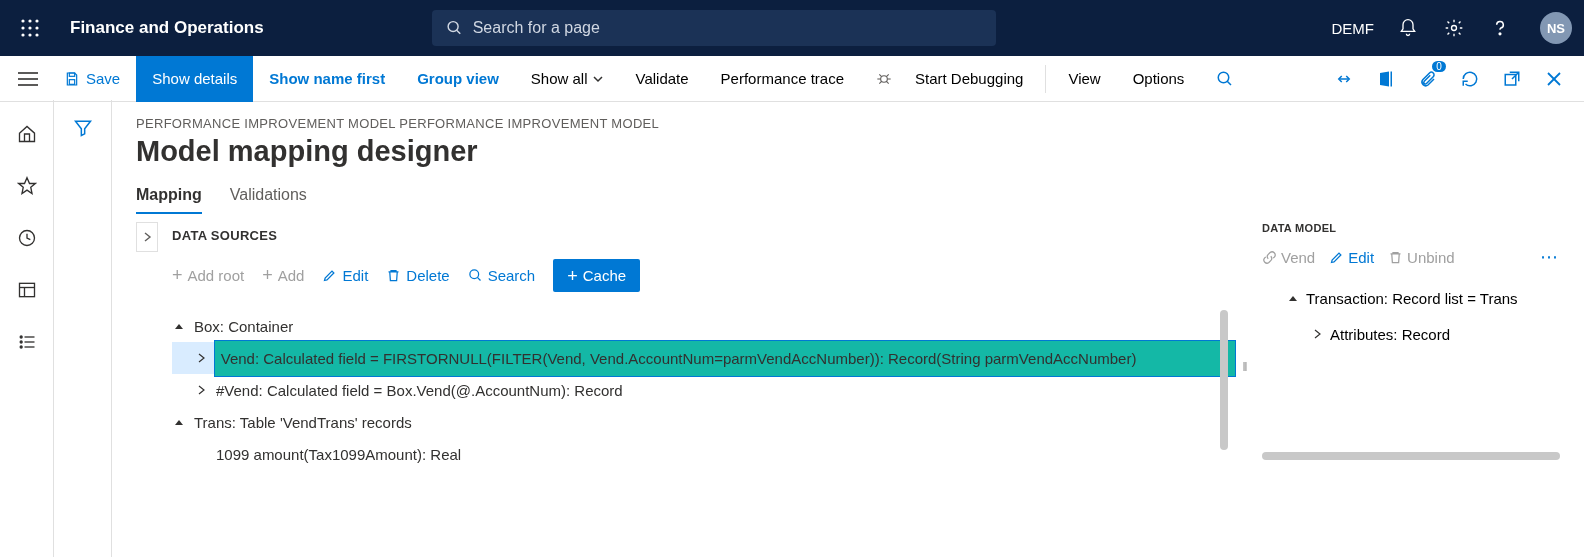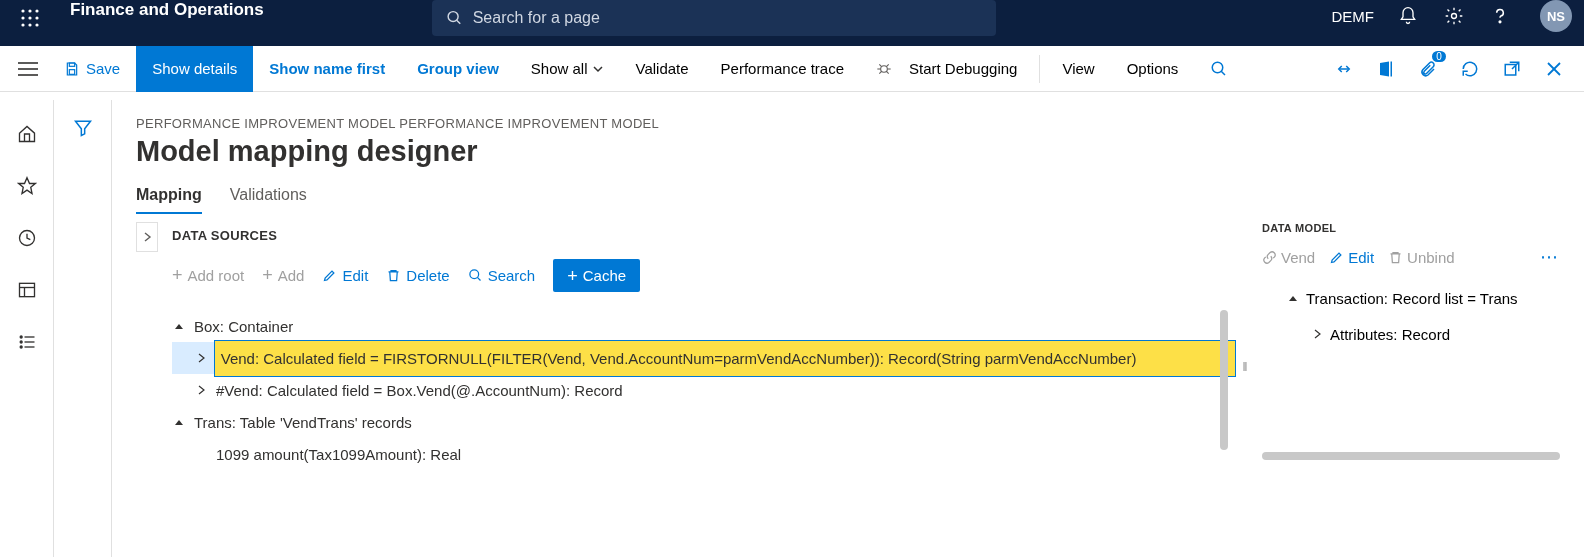--- a/index.html
+++ b/index.html
@@ -1,19 +1,19 @@
 <!DOCTYPE html>
 <html><head>
 <meta charset="utf-8">
 <style>
 * { box-sizing: border-box; margin: 0; padding: 0; font-family: "Segoe UI", Arial, sans-serif; }
 body { background: #fff; width: 1584px; height: 557px; overflow: hidden; }
 
 
-.top-header { background: #0c1f3f; height: 46px; display: flex; align-items: flex-start; padding: 0 12px; color: #fff; }
+.top-header { background: #0c1f3f; height: 56px; display: flex; align-items: center; padding: 0 12px; color: #fff; }
 .waffle-icon { width: 36px; height: 36px; display: flex; align-items: center; justify-content: center; cursor: pointer; }
 .app-title { font-size: 17px; font-weight: 600; margin-left: 22px; }
 .search-box { margin-left: auto; margin-right: auto; width: 564px; height: 36px; background: #1b3256; border-radius: 4px; display: flex; align-items: center; padding: 0 14px; }
 .search-box input { background: transparent; border: none; outline: none; color: #fff; font-size: 16px; width: 100%; margin-left: 10px; }
 .search-box input::placeholder { color: #d0d7e2; }
 .header-right { display: flex; align-items: center; gap: 22px; margin-left: auto; }
 .header-right .company { font-size: 15px; }
 .header-right .icon-btn { width: 24px; height: 24px; display: flex; align-items: center; justify-content: center; cursor: pointer; }
 .avatar { width: 32px; height: 32px; border-radius: 50%; background: #8297b3; display: flex; align-items: center; justify-content: center; font-size: 13px; font-weight: 600; color: #fff; margin-left: 6px; }
 
@@ -59,21 +59,21 @@
 .ds-tool { display: flex; align-items: center; gap: 5px; font-size: 15px; cursor: pointer; }
 .ds-tool.blue { color: #0078d4; }
 .ds-tool.gray { color: #a0a0a0; }
 .ds-tool.btn { background: #0078d4; color: #fff; padding: 8px 14px; border-radius: 2px; }
 
 .tree { margin-top: 18px; position: relative; }
 .tree-row { display: flex; align-items: center; height: 32px; font-size: 15px; color: #323130; }
 .tree-row .caret { width: 14px; display: inline-flex; justify-content: center; margin-right: 6px; cursor: pointer; }
 .tree-row.indent1 { padding-left: 22px; }
 .tree-row.selected { background: #d9ecff; }
-.tree-row.selected .tree-text { border: 1px solid #0078d4; padding: 9px 6px; background: #fde047; width: 100%; }
+.tree-row.selected .tree-text { border: 1px solid #0078d4; padding: 9px 6px; background: #14b8a6; width: 100%; }
 .tree-text { padding: 0 2px; }
 .scroll-ind { position: absolute; right: 8px; top: 0; width: 8px; height: 140px; background: #c8c8c8; border-radius: 4px; }
 
 .vsplit { width: 18px; display: flex; align-items: flex-start; justify-content: center; padding-top: 138px; cursor: col-resize; color: #888; font-size: 12px; }
 
 .dm-section { width: 306px; padding-left: 8px; position: relative; }
 .dm-title { font-size: 11px; font-weight: 700; color: #323130; letter-spacing: 0.3px; }
 .dm-toolbar { display: flex; align-items: center; gap: 14px; margin-top: 12px; }
 .dm-tool { display: flex; align-items: center; gap: 4px; font-size: 15px; cursor: pointer; }
 .dm-tool.blue { color: #0078d4; }
@@ -182,21 +182,21 @@
   <div class="action-item">
     <svg width="16" height="16" viewBox="0 0 24 24" fill="none" stroke="#605e5c" stroke-width="1.6">
         <circle cx="12" cy="12" r="5"></circle>
         <line x1="2" y1="12" x2="7" y2="12"></line>
         <line x1="17" y1="12" x2="22" y2="12"></line>
         <line x1="5" y1="5" x2="8" y2="8"></line>
         <line x1="16" y1="8" x2="19" y2="5"></line>
         <line x1="5" y1="19" x2="8" y2="16"></line>
         <line x1="16" y1="16" x2="19" y2="19"></line>
       </svg>
-    <span style="margin-left:17px;">Start Debugging</span>
+    <span style="margin-left:23px;">Start Debugging</span>
   </div>
   <div class="action-sep"></div>
   <div class="action-item">
     <span>View</span>
   </div>
   <div class="action-item">
     <span>Options</span>
   </div>
   <div class="action-item blue">
     <svg width="18" height="18" viewBox="0 0 24 24" fill="none" stroke="#0078d4" stroke-width="2">

